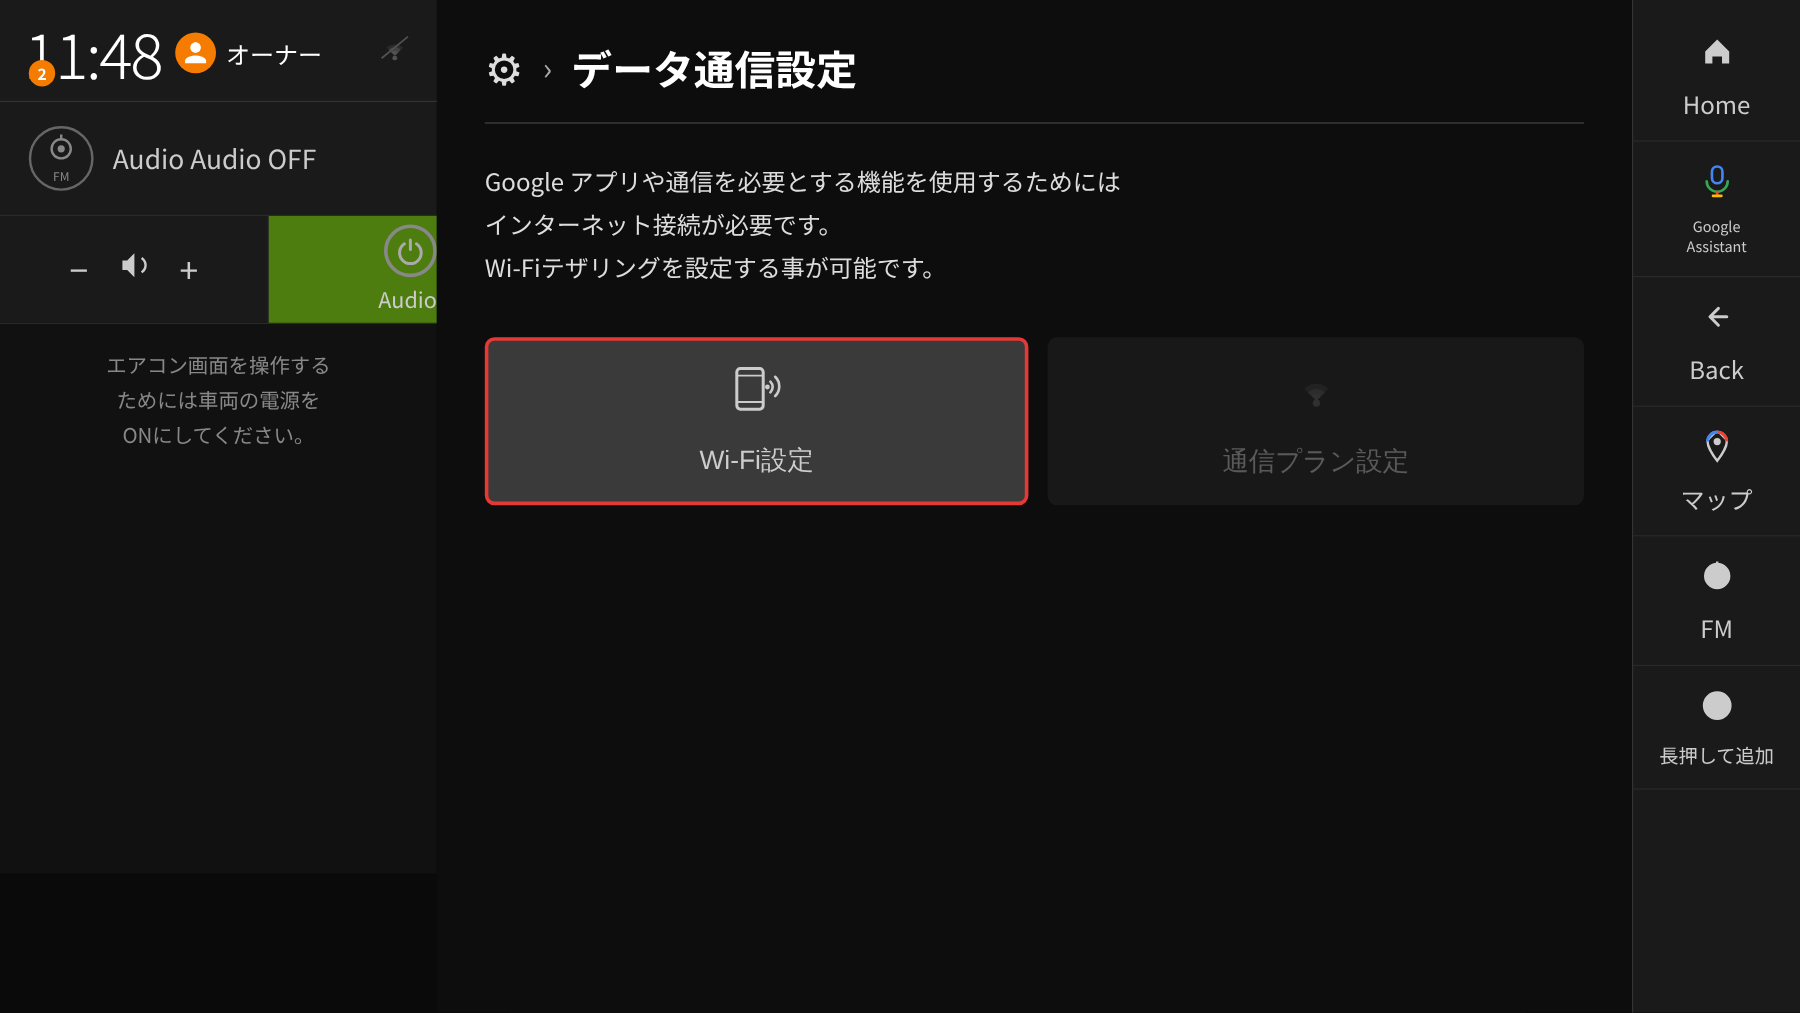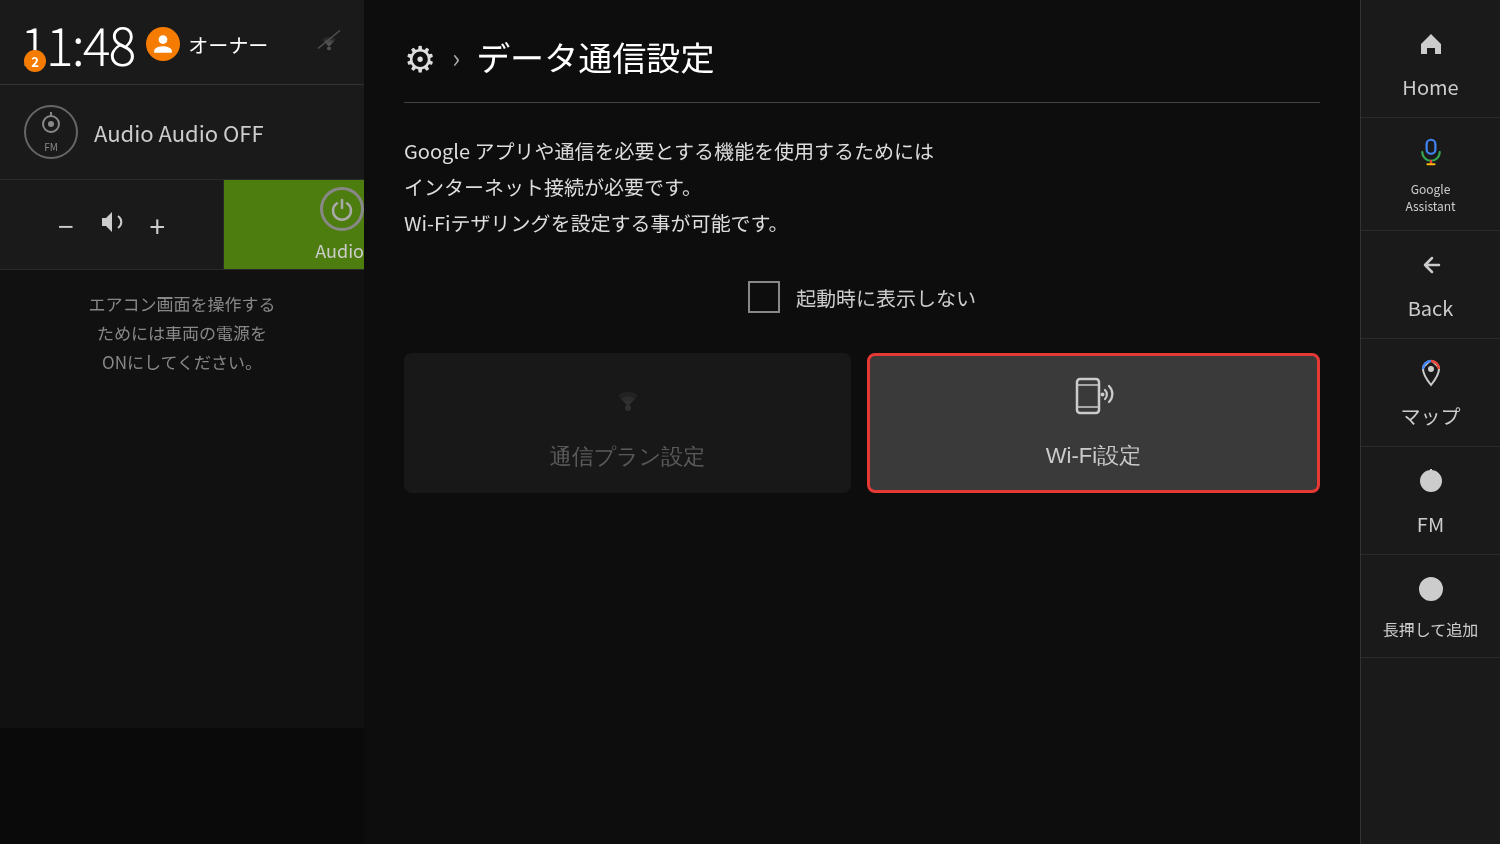--- a/index.html
+++ b/index.html
@@ -209,21 +209,21 @@
     }
 
     .breadcrumb-chevron {
       font-size: 26px;
       color: #aaaaaa;
     }
 
     .page-title {
       font-size: 34px;
       color: #ffffff;
-      font-weight: 400;
+      font-weight: 700;
     }
 
     .description-text {
       font-size: 20px;
       color: #dddddd;
       line-height: 1.8;
       margin-bottom: 40px;
     }
 
     .checkbox-row {
@@ -404,52 +404,48 @@
     <span class="breadcrumb-chevron">›</span>
     <span class="page-title">データ通信設定</span>
   </div>
 
   <div class="description-text">
     <span style="white-space: pre-line;">Google アプリや通信を必要とする機能を使用するためには
 インターネット接続が必要です。
 Wi-Fiテザリングを設定する事が可能です。</span>
   </div>
 
-  <div class="checkbox-row">
-    <div class="checkbox-square"></div>
-    <span class="checkbox-label">起動時に表示しない</span>
-  </div>
 
   <div class="action-buttons">
+    <button class="action-btn selected">
+      <span class="btn-icon">
+        <svg width="50" height="42" viewBox="0 0 50 42" fill="none">
+
+          <rect x="8" y="4" width="22" height="34" rx="3" stroke="#ccc" stroke-width="2.5" fill="none"></rect>
+          <line x1="8" y1="10" x2="30" y2="10" stroke="#ccc" stroke-width="1.5"></line>
+          <line x1="8" y1="32" x2="30" y2="32" stroke="#ccc" stroke-width="1.5"></line>
+
+          <path d="M36 15c2.5 2.5 2.5 6.5 0 9" stroke="#ccc" stroke-width="2.2" fill="none" stroke-linecap="round"></path>
+          <path d="M40 11c4.5 4.5 4.5 11.5 0 16" stroke="#ccc" stroke-width="2.2" fill="none" stroke-linecap="round"></path>
+          <circle cx="33.5" cy="19.5" r="2" fill="#ccc"></circle>
+        </svg>
+      </span>
+      <span class="btn-label">Wi-Fi設定</span>
+    </button>
     <button class="action-btn disabled">
       <span class="btn-icon">
         <svg width="44" height="44" viewBox="0 0 44 44" fill="none">
           <path d="M22 32l4-4a5.7 5.7 0 00-8 0l4 4z" fill="#666"></path>
           <path d="M22 32l7-7a9.9 9.9 0 00-14 0l7 7z" fill="#666" opacity="0.7"></path>
           <path d="M22 32l10-10a14.1 14.1 0 00-20 0l10 10z" fill="#666" opacity="0.4"></path>
           <circle cx="22" cy="34" r="3" fill="#666"></circle>
         </svg>
       </span>
       <span class="btn-label">通信プラン設定</span>
     </button>
-    <button class="action-btn selected">
-      <span class="btn-icon">
-        <svg width="50" height="42" viewBox="0 0 50 42" fill="none">
-
-          <rect x="8" y="4" width="22" height="34" rx="3" stroke="#ccc" stroke-width="2.5" fill="none"></rect>
-          <line x1="8" y1="10" x2="30" y2="10" stroke="#ccc" stroke-width="1.5"></line>
-          <line x1="8" y1="32" x2="30" y2="32" stroke="#ccc" stroke-width="1.5"></line>
-
-          <path d="M36 15c2.5 2.5 2.5 6.5 0 9" stroke="#ccc" stroke-width="2.2" fill="none" stroke-linecap="round"></path>
-          <path d="M40 11c4.5 4.5 4.5 11.5 0 16" stroke="#ccc" stroke-width="2.2" fill="none" stroke-linecap="round"></path>
-          <circle cx="33.5" cy="19.5" r="2" fill="#ccc"></circle>
-        </svg>
-      </span>
-      <span class="btn-label">Wi-Fi設定</span>
-    </button>
   </div>
 </div>
 
 <div class="right-sidebar">
   <div class="nav-item">
     <span class="nav-icon">
       <svg width="28" height="28" viewBox="0 0 28 28" fill="none">
         <path d="M4 14L14 4l10 10v10H18v-6h-8v6H4V14z" fill="#ccc"></path>
       </svg>
     </span>

